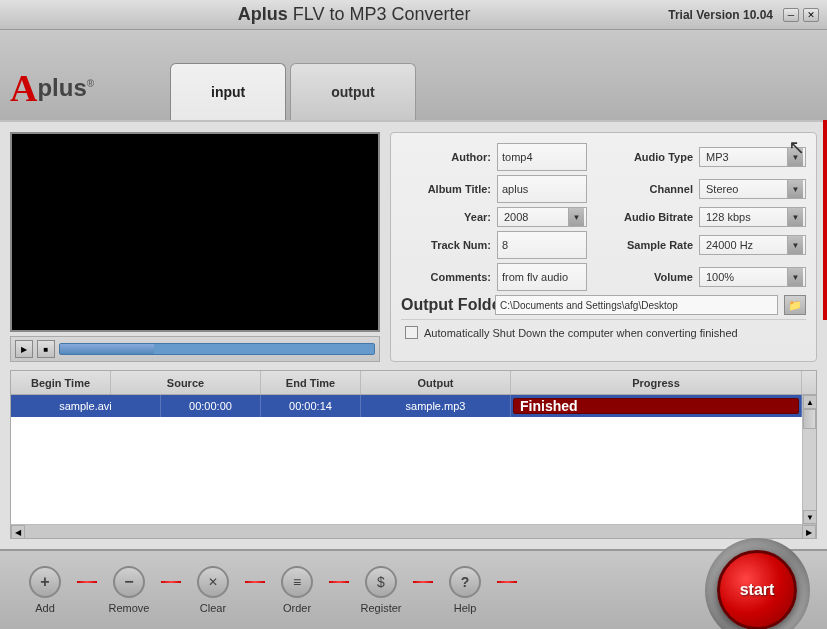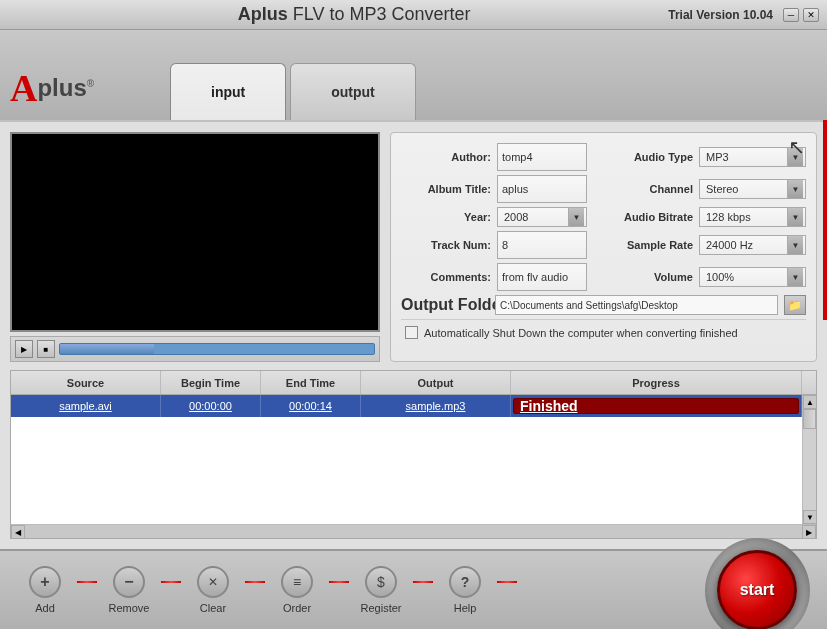--- a/index.html
+++ b/index.html
@@ -346,21 +346,20 @@
       flex: 1;
       overflow-y: auto;
       overflow-x: hidden;
     }
     .file-row {
       display: flex;
       height: 22px;
       align-items: center;
       background: #3355aa;
       color: #fff;
-      text-decoration: underline;
     }
     .file-row .cell {
       font-size: 11px;
       text-align: center;
       overflow: hidden;
       white-space: nowrap;
       text-overflow: ellipsis;
       border-right: 1px solid rgba(255,255,255,0.2);
       height: 100%;
       display: flex;
@@ -668,22 +667,22 @@
 
         <div class="auto-shutdown-row">
           <div class="checkbox-input"></div>
           <div class="auto-shutdown-label">Automatically Shut Down the computer when converting finished</div>
         </div>
       </div>
     </div>
 
     <div class="file-list-section">
       <div class="file-list-header">
+        <div class="col col-begin">Begin Time</div>
         <div class="col col-source">Source</div>
-        <div class="col col-begin">Begin Time</div>
         <div class="col col-end">End Time</div>
         <div class="col col-output">Output</div>
         <div class="col col-progress">Progress</div>
         <div style="width:14px"></div>
       </div>
       <div class="list-scroll-container">
         <div class="file-list-body" style="flex:1">
           <div class="file-row">
             <div class="cell col-source">sample.avi</div>
             <div class="cell col-begin">00:00:00</div>

